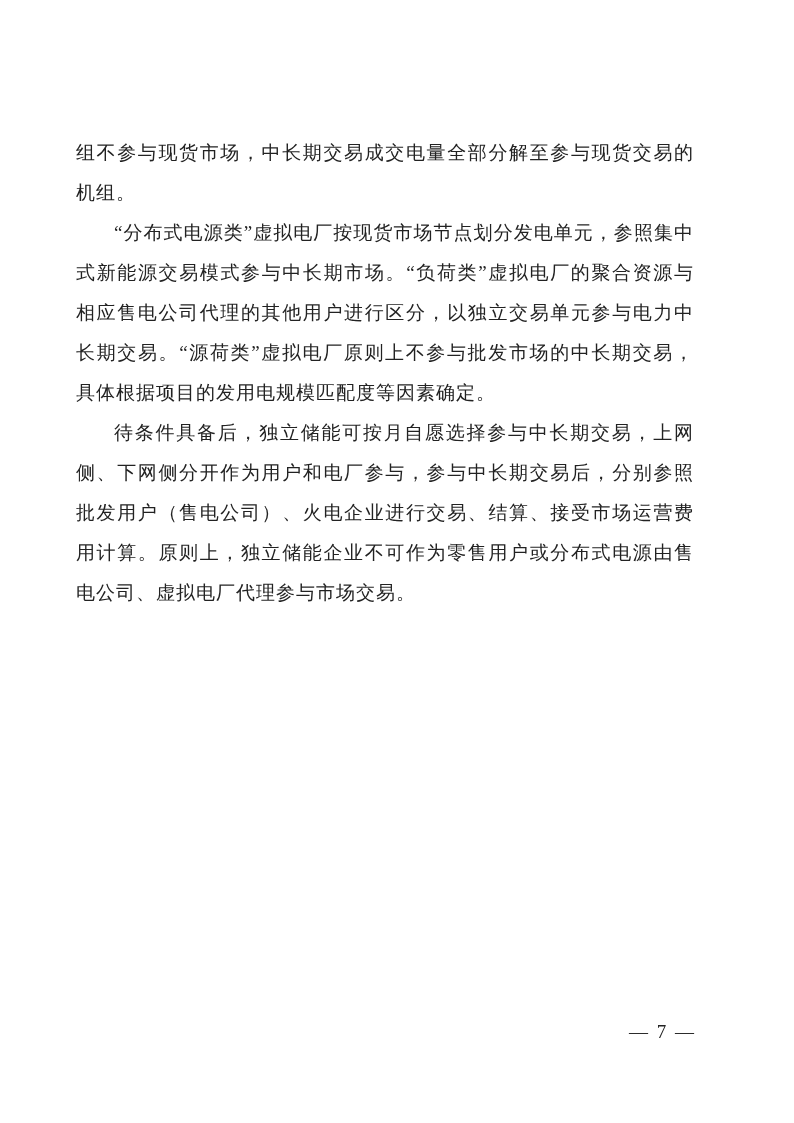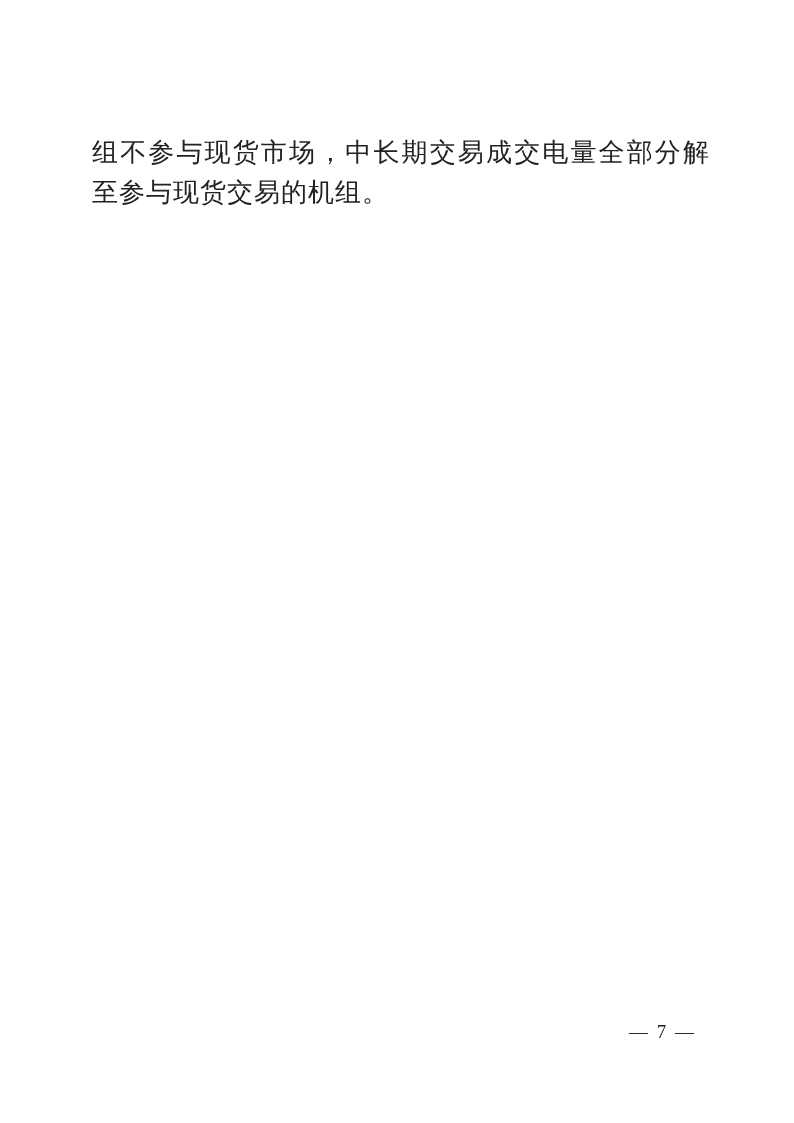--- a/index.html
+++ b/index.html
@@ -14,25 +14,25 @@
   }
   .page {
     position: relative;
     width: 794px;
     height: 1123px;
     background: #ffffff;
     overflow: hidden;
   }
   .content {
     position: absolute;
-    left: 92px;
+    left: 76px;
     top: 133px;
     width: 618px;
     color: #222222;
-    font-size: 26px;
+    font-size: 19px;
     line-height: 40px;
     letter-spacing: 1px;
     text-align: justify;
     text-justify: inter-character;
   }
   .para {
     margin: 0;
     padding: 0;
   }
   .para.indent {
@@ -48,15 +48,17 @@
     letter-spacing: 2px;
     white-space: nowrap;
   }
 </style>
 </head>
 <body>
 
 <div class="page">
   <div class="content">
     <p class="para">组不参与现货市场，中长期交易成交电量全部分解至参与现货交易的机组。</p>
+    <p class="para indent">“分布式电源类”虚拟电厂按现货市场节点划分发电单元，参照集中式新能源交易模式参与中长期市场。“负荷类”虚拟电厂的聚合资源与相应售电公司代理的其他用户进行区分，以独立交易单元参与电力中长期交易。“源荷类”虚拟电厂原则上不参与批发市场的中长期交易，具体根据项目的发用电规模匹配度等因素确定。</p>
+    <p class="para indent">待条件具备后，独立储能可按月自愿选择参与中长期交易，上网侧、下网侧分开作为用户和电厂参与，参与中长期交易后，分别参照批发用户（售电公司）、火电企业进行交易、结算、接受市场运营费用计算。原则上，独立储能企业不可作为零售用户或分布式电源由售电公司、虚拟电厂代理参与市场交易。</p>
   </div>
   <div class="page-number">— 7 —</div>
 </div>
 
 </body></html>

